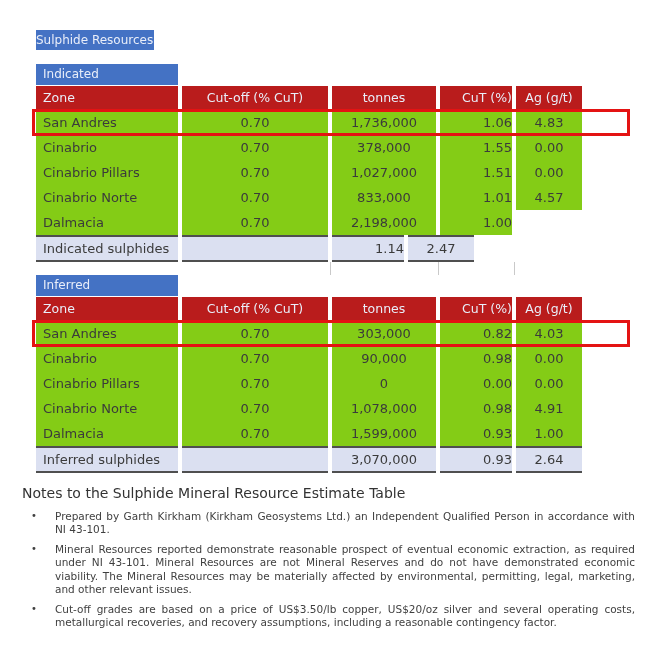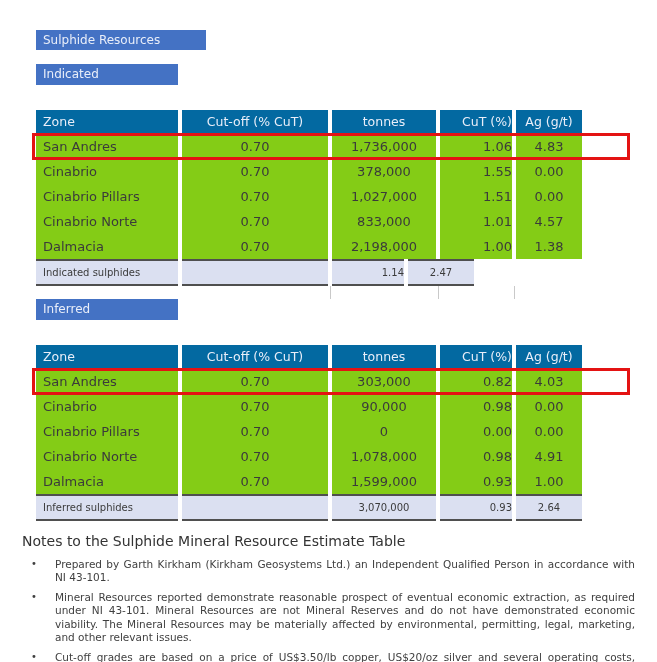--- a/index.html
+++ b/index.html
@@ -4,58 +4,58 @@
 <style>
   * { margin:0; padding:0; box-sizing:border-box; }
   html,body { background:#ffffff; }
   body {
     width:657px; height:662px; overflow:hidden;
     font-family:"DejaVu Sans","Liberation Sans",sans-serif;
   }
   .page { position:relative; width:657px; height:662px; background:#fff; }
 
   .title-box {
-    margin:30px 0 0 36px; width:170px; height:20px;
+    margin:30px 0 0 36px; width:118px; height:20px;
     background:#4472C4; color:#E9EEF9;
-    font-size:12px; line-height:20px; padding-left:7px;
+    font-size:12px; line-height:20px; 
   }
 
   .table-block { margin-left:36px; width:565px; }
   .tb-first { margin-top:14px; }
 
   .section-label {
     width:142px; height:21px; background:#4472C4; color:#E9EEF9;
     font-size:12px; line-height:21px; padding-left:7px; margin-bottom:1px;
   }
 
   .row { display:flex; gap:4px; }
   .cell { flex:0 0 auto; white-space:nowrap; overflow:hidden; }
   .c-zone   { width:142px; text-align:left; padding-left:7px; }
   .c-cutoff { width:146px; text-align:center; }
   .c-tonnes { width:104px; text-align:center; }
   .c-cut    { width:72px;  text-align:right; }
   .c-ag     { width:66px;  text-align:center; }
 
   .hdr .cell {
-    background:#0369a1; color:#E9EEF9;
-    font-size:12.5px; height:24px; line-height:24px;margin-top:24px;
+    background:#b91c1c; color:#E9EEF9;
+    font-size:12.5px; height:24px; line-height:24px;
   }
   .data .cell {
     background:#84cc16; color:#3B3B3B;
     font-size:13px; height:25px; line-height:25px;
   }
   .highlighted { position:relative; }
   .hl-border {
     position:absolute; left:-4px; top:-1px; bottom:-1px; width:598px;
     border:3px solid #E41313; pointer-events:none; z-index:2;
   }
   .total .cell {
     background:#DBE0F1; color:#3B3B3B;
     border-top:2px solid #4F4F4F; border-bottom:2px solid #4F4F4F;
-    font-size:10px; height:27px; line-height:23px;
+    font-size:13px; height:27px; line-height:23px;
   }
 
   .between-gap { position:relative; margin-left:36px; width:565px; height:13px; }
   .tick { position:absolute; top:0; bottom:0; width:1px; background:#C9C9C9; }
   .t1 { left:294px; } .t2 { left:402px; } .t3 { left:478px; }
 
   .notes { margin:12px 22px 0 22px; }
   .notes-title { font-size:14px; color:#333333; margin-bottom:9px; }
   .notes-list { list-style:none; }
   .notes-list li {
@@ -116,21 +116,20 @@
       <div class="cell c-tonnes">833,000</div>
       <div class="cell c-cut">1.01</div>
       <div class="cell c-ag">4.57</div>
     </div>
 
     <div class="row data">
       <div class="cell c-zone">Dalmacia</div>
       <div class="cell c-cutoff">0.70</div>
       <div class="cell c-tonnes">2,198,000</div>
       <div class="cell c-cut">1.00</div>
-      <div class="cell c-ag">1.38</div>
     </div>
 
     <div class="row total">
       <div class="cell c-zone">Indicated sulphides</div>
       <div class="cell c-cutoff"></div>
       <div class="cell c-cut">1.14</div>
       <div class="cell c-ag">2.47</div>
     </div>
   </section>
 

